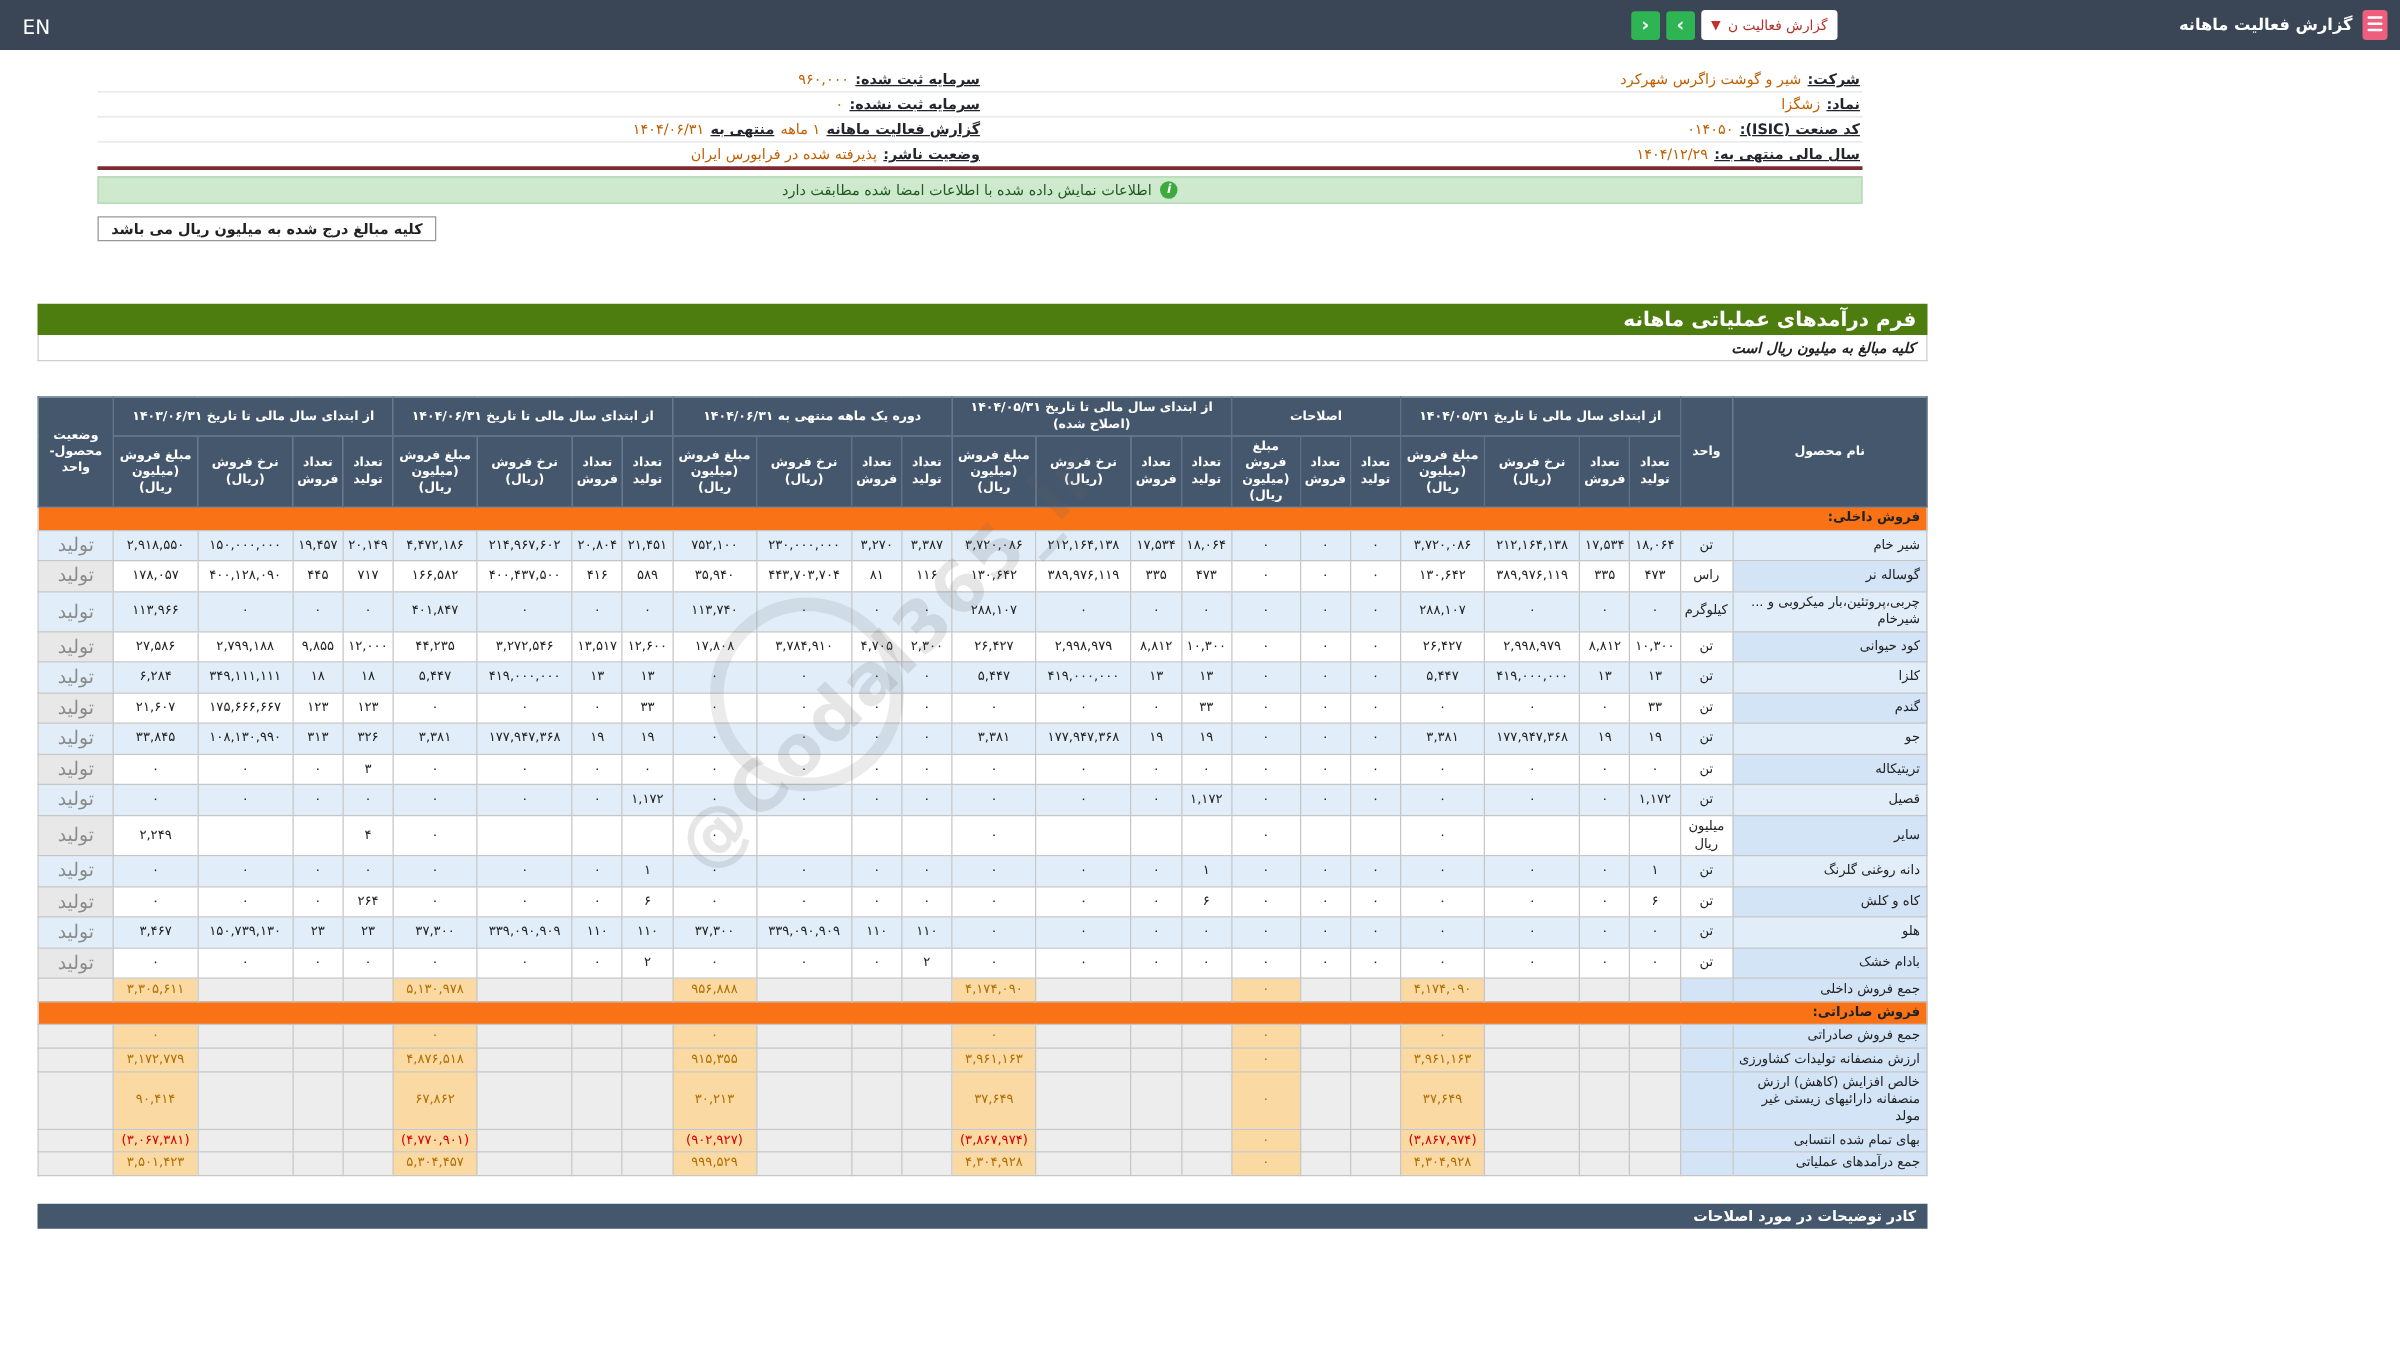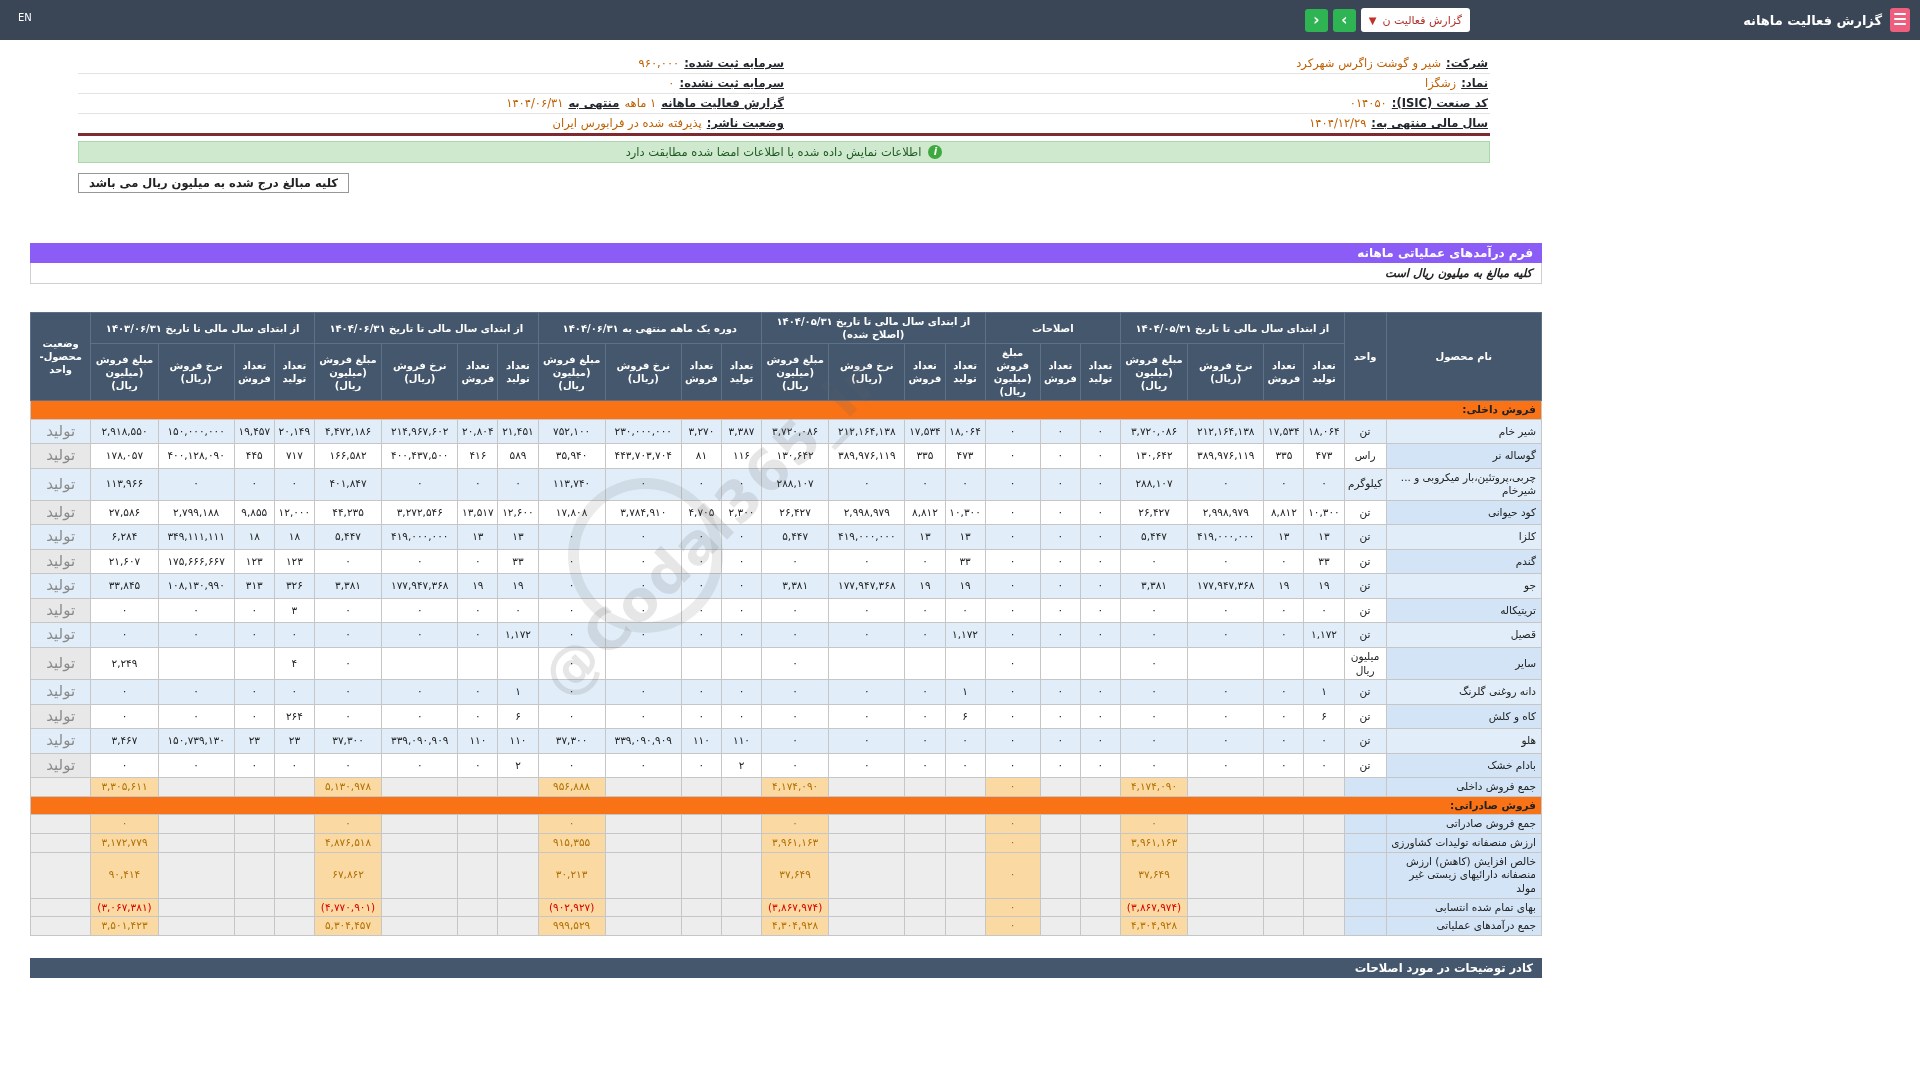--- a/index.html
+++ b/index.html
@@ -9,39 +9,39 @@
   
   .topbar { position:relative; height:40px; background:#3a4656; }
   .tb-right { position:absolute; right:10px; top:0; height:40px; display:flex; align-items:center; gap:8px; }
   .tb-title { color:#fff; font-size:13px; font-weight:bold; }
   .report-icon { width:20px; height:24px; background:#ee5e7d; border-radius:3px; padding:5px 4px; display:flex; flex-direction:column; gap:3px; }
   .ri-line { height:2px; background:#fff; border-radius:1px; }
   .tb-mid { position:absolute; right:450px; top:8px; display:flex; align-items:center; gap:5px; }
   .report-dropdown { background:#fff; border-radius:3px; height:24px; padding:0 8px; display:flex; align-items:center; gap:6px; font-size:11px; color:#b03027; cursor:pointer; }
   .dd-caret { color:#c2302a; font-size:10px; }
   .nav-btn { width:23px; height:23px; background:#2eb453; border-radius:3px; color:#fff; font-size:15px; font-weight:bold; display:flex; align-items:center; justify-content:center; cursor:pointer; line-height:1; }
-  .tb-left { position:absolute; left:18px; top:12px; color:#fff; font-size:10px; cursor:pointer; }
+  .tb-left { position:absolute; left:18px; top:12px; color:#fff; font-size:16px; cursor:pointer; }
 
   
   .info-wrap { margin:14px 430px 0 78px; }
   .info-row { display:flex; border-bottom:1px solid #e4e4e4; padding:2px 2px; font-size:11.5px; line-height:15px; }
   .info-row:last-child { border-bottom:3px solid #7d2b30; }
   .info-half { width:50%; display:flex; align-items:baseline; gap:5px; flex-wrap:nowrap; }
   .info-label { font-weight:bold; color:#22262c; white-space:nowrap;text-decoration:underline; }
   .info-value { color:#bf5f00; white-space:nowrap; }
 
   .notice-bar { margin:5px 430px 0 78px; background:#cfe9cf; border:1px solid #aed6ae; padding:3px 0; display:flex; align-items:center; justify-content:center; gap:7px; font-size:11.5px; color:#1e5a20; }
   .info-icon { width:14px; height:14px; border-radius:50%; background:#3da93f; color:#fff; font-size:10px; line-height:14px; text-align:center; font-style:italic; font-weight:bold; flex:0 0 auto; }
 
   .note-box-wrap { margin:9px 430px 0 78px; text-align:left; }
   .note-box { display:inline-block; border:1px solid #979797; padding:2px 10px; font-size:11.5px; font-weight:bold; color:#222; background:#fff; }
 
   
   .main { margin:50px 378px 0 30px; position:relative; }
-  .form-title { background:#8b5cf6; color:#fff; font-weight:bold; font-size:12px; padding:3px 9px; }
+  .form-title { background:#4d7c0f; color:#fff; font-weight:bold; font-size:16px; padding:3px 9px; }
   .form-note { border:1px solid #cfcfcf; border-top:none; padding:3px 9px; font-size:11.5px; font-weight:bold; color:#222; background:#fff;font-style:italic; }
   .table-wrap { margin-top:28px; }
 
   table { width:100%; border-collapse:collapse; table-layout:fixed; }
   thead th { background:#44576d; color:#fff; border:1px solid #5d7189; font-size:10px; font-weight:bold; padding:2px 1px; line-height:1.3; }
   tbody td { border:1px solid #c6c6c6; font-size:10.5px; padding:2px 2px; text-align:center; color:#222; line-height:1.3; height:16px; }
   tr.alt td { background:#e1eef9; }
   td.name-cell { background:#d2e4f6; text-align:right; padding-right:5px; }
   td.total-label { background:#d2e4f6; text-align:right; padding-right:5px; }
   td.total-unit { background:#d2e4f6; }

